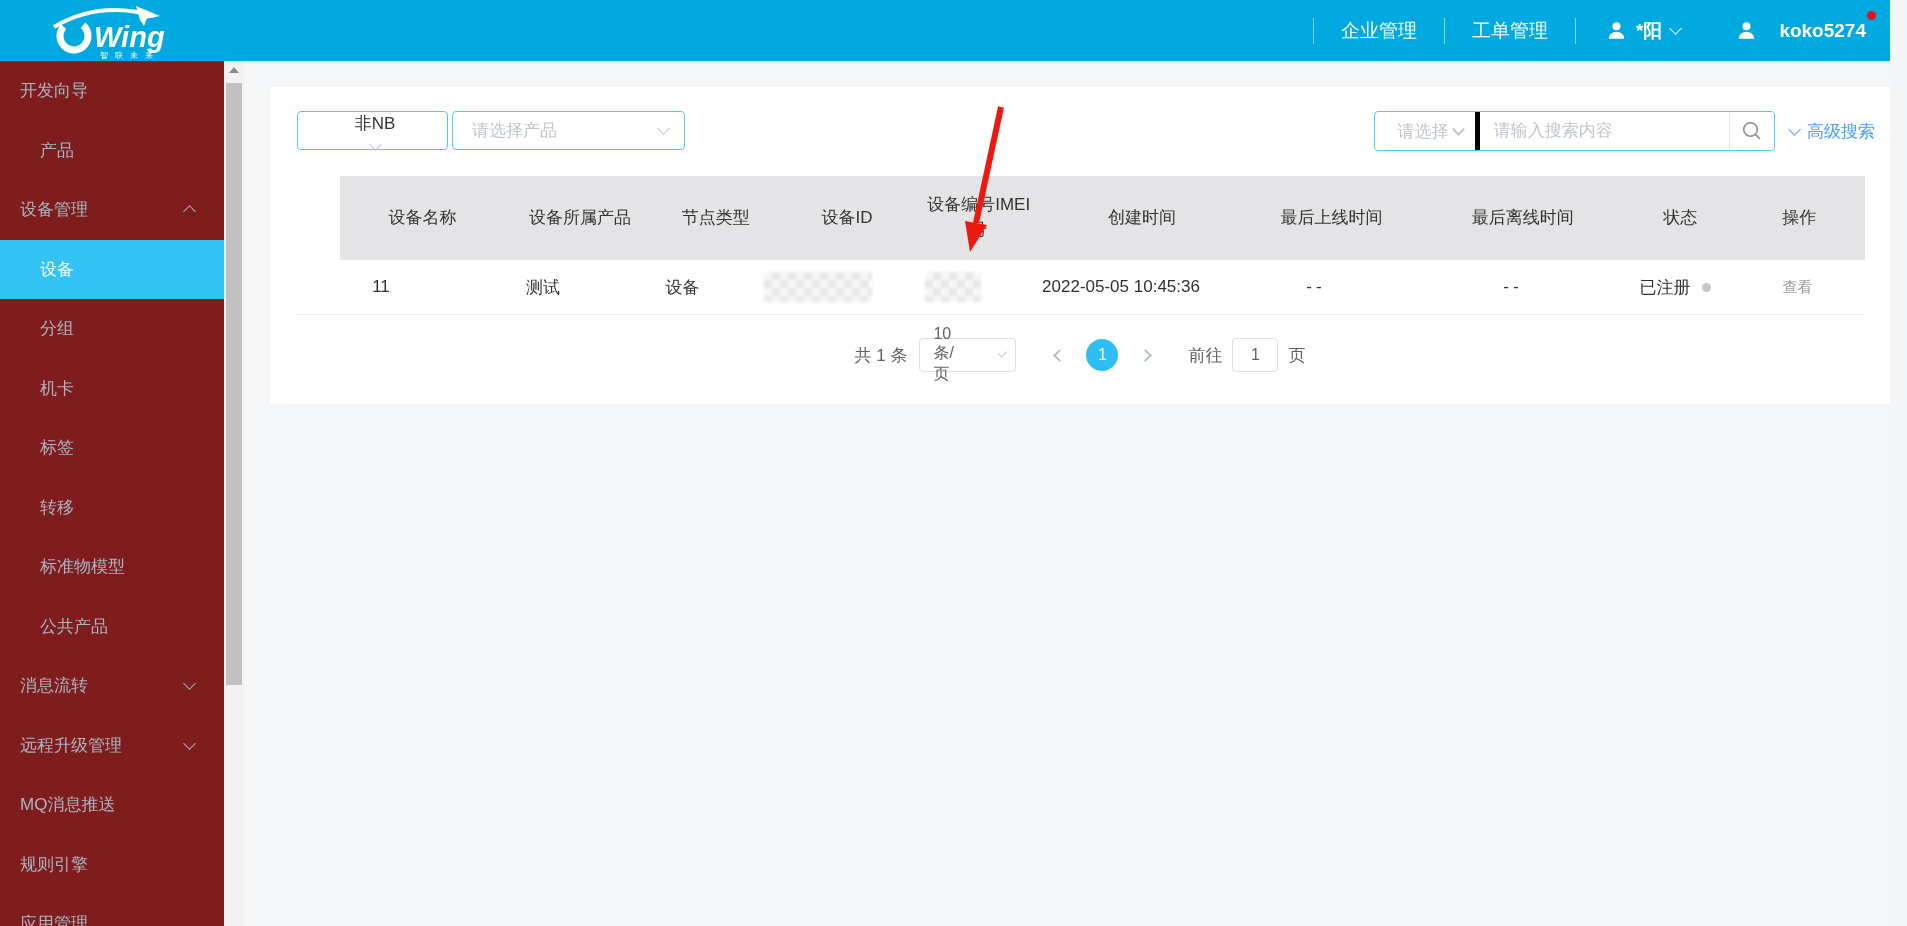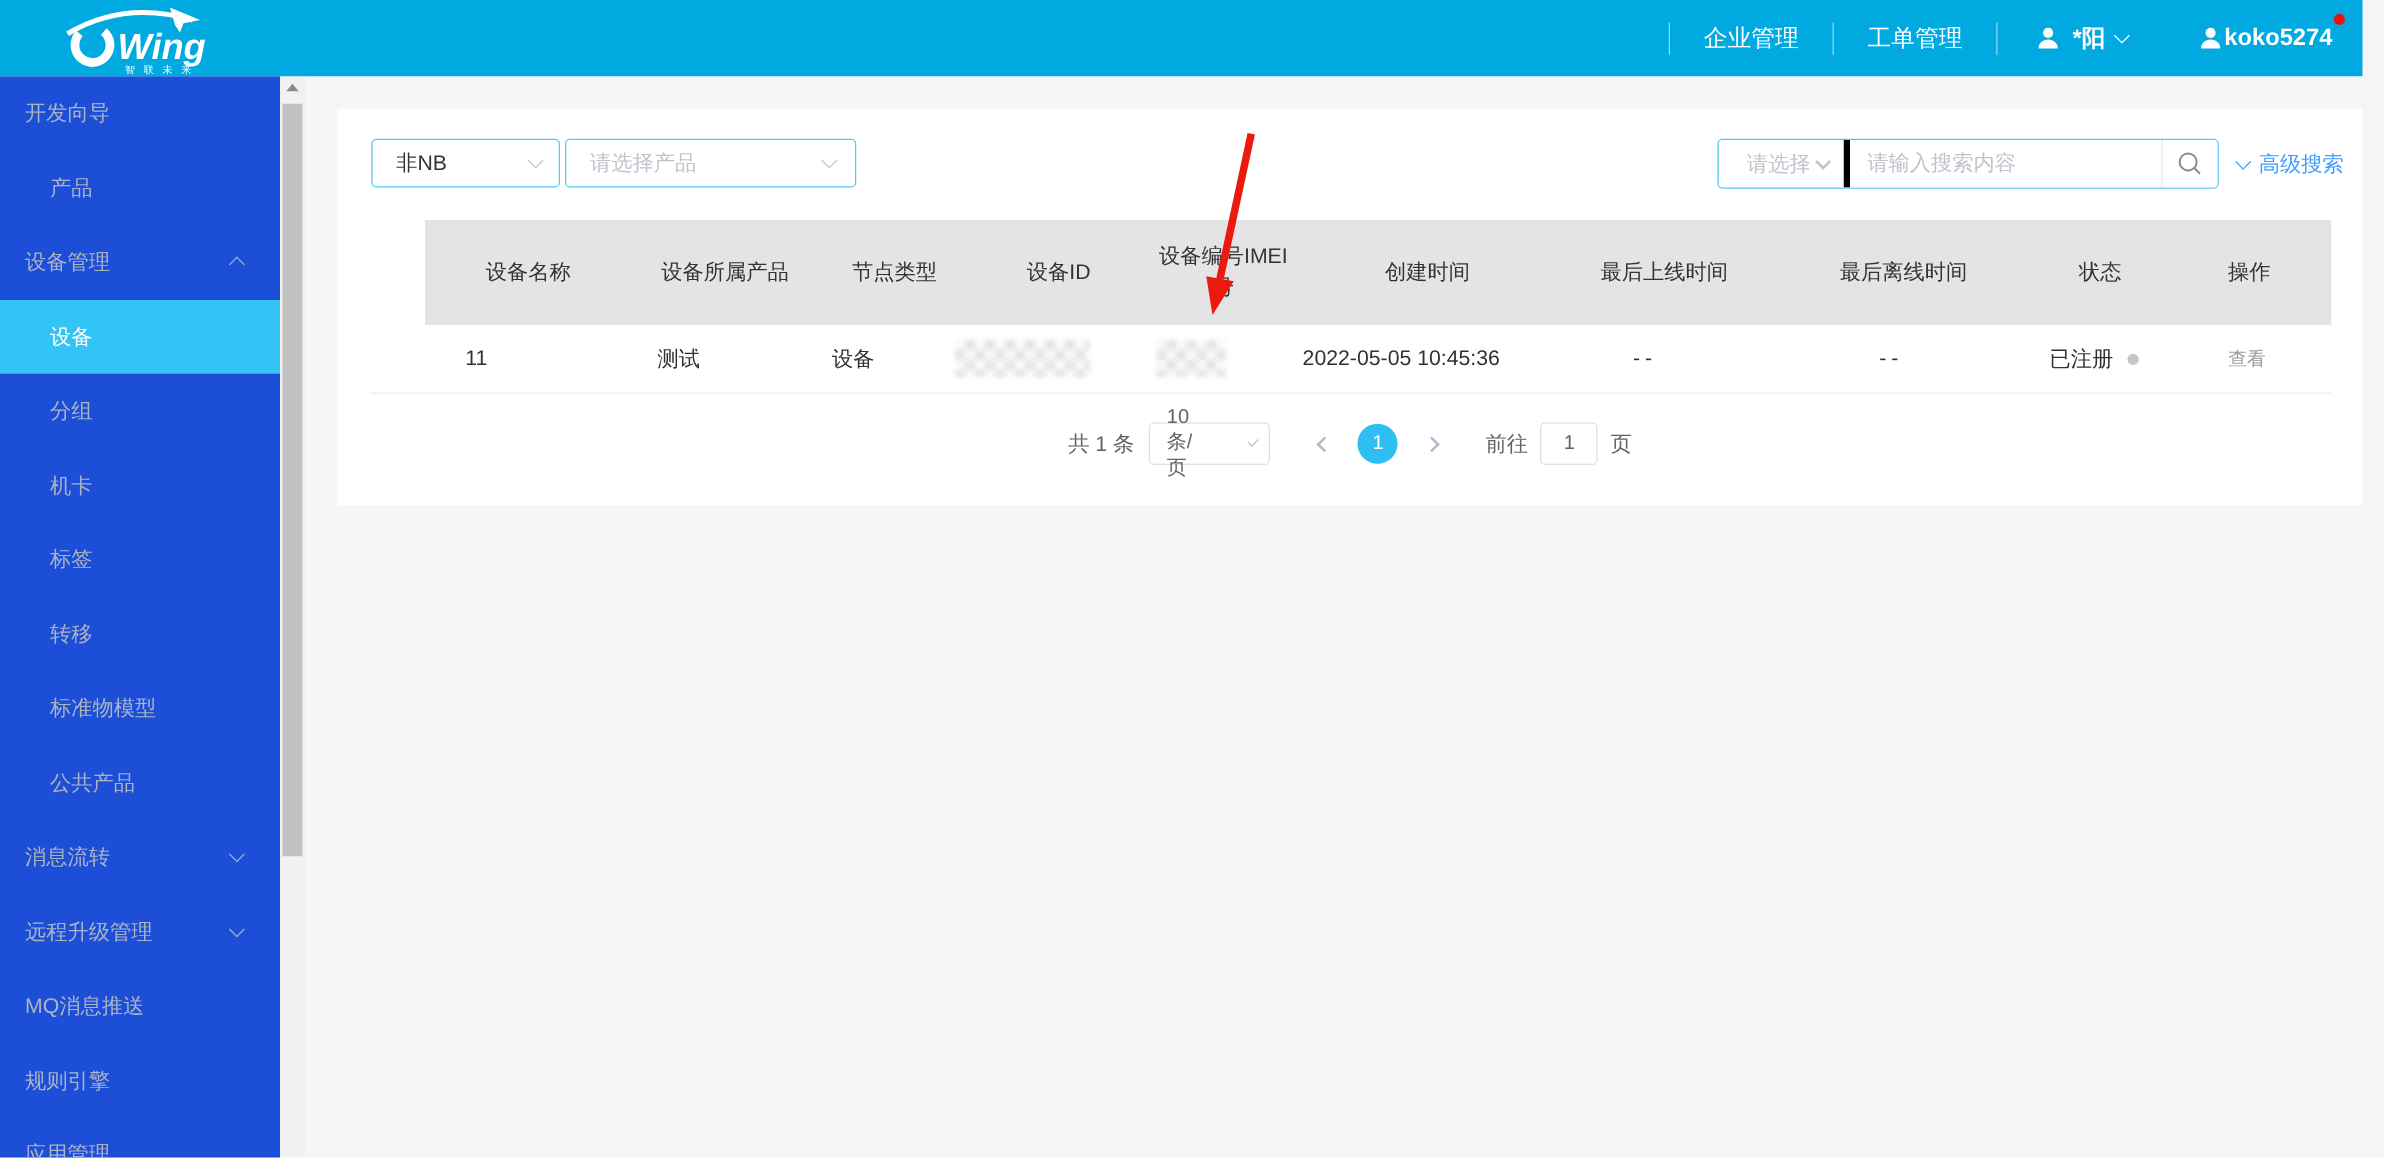--- a/index.html
+++ b/index.html
@@ -8,34 +8,34 @@
 
   
   .topbar { position:absolute; left:0; top:0; width:1890px; height:61px;
             background:#00a9e0; display:flex; align-items:center; z-index:30; }
   .logo { position:absolute; left:48px; top:4px; width:160px; height:56px; }
   .topnav { position:absolute; right:24px; top:0; height:61px; display:flex; align-items:center; color:#fff; }
   .tb-divider { width:1px; height:26px; background:rgba(255,255,255,.55); }
   .tb-item { font-size:19px; color:#fff; padding:0 27px; cursor:pointer; white-space:nowrap; }
   .tb-user { display:flex; align-items:center; gap:9px; padding:0 0 0 30px; cursor:pointer; }
   .tb-user .name { font-size:19px; font-weight:bold; }
-  .tb-account { display:flex; align-items:center; gap:0; margin-left:56px; cursor:pointer; position:relative; }
+  .tb-account { display:flex; align-items:center; gap:22px; margin-left:56px; cursor:pointer; position:relative; }
   .tb-account .name { font-size:19px; font-weight:bold; }
   .red-dot { position:absolute; right:-10px; top:-9px; width:9px; height:9px; border-radius:50%; background:#f40f0f; }
   .chev { display:inline-block; width:9px; height:9px;
           border-right:2px solid currentColor; border-bottom:2px solid currentColor; }
   .chev.down { transform:rotate(45deg); margin-top:-4px; }
   .chev.up   { transform:rotate(225deg); margin-top:4px; }
   .chev.left { transform:rotate(135deg); }
   .chev.right{ transform:rotate(-45deg); }
   .topnav .chev { border-width:1.5px; color:#fff; }
 
   
   .sidebar { position:absolute; left:0; top:61px; width:224px; height:865px;
-             background:#1d4ed8; overflow:hidden; z-index:20; }
+             background:#7f1d1d; overflow:hidden; z-index:20; }
   .side-item { height:59.5px; display:flex; align-items:center; color:#aab4c4;
                font-size:17px; cursor:pointer; padding-left:20px; position:relative; }
   .side-item.sub { padding-left:40px; }
   .side-item.active { background:#33c3f5; color:#ffffff; }
   .side-item .chev { border-width:1.5px; color:#aab4c4; position:absolute; right:30px; }
 
   .side-scrollbar { position:absolute; left:224px; top:61px; width:20px; height:865px;
                     background:#f1f1f1; z-index:20; }
   .sb-up { position:absolute; top:0; left:0; width:20px; height:18px; background:#f1f1f1;
            display:flex; align-items:center; justify-content:center; cursor:pointer; }
@@ -46,21 +46,21 @@
   .scroll-gutter { position:absolute; right:0; top:0; width:17px; height:926px; background:#f4f5f7; }
 
   
   .card { position:absolute; left:270px; top:87px; width:1620px; height:317px; background:#fff; }
 
   
   .filters { position:absolute; left:0; top:24px; width:100%; height:40px; }
   .sel { position:absolute; height:39px; border:1px solid #54c8f5; border-radius:4px; background:#fff;
          display:flex; align-items:center; cursor:pointer; font-size:17px; }
   .sel .chev, .psel .chev { border-width:1.5px; color:#c0c4cc; }
-  .sel-type { left:27px; width:151px; padding:0 14px 0 19px; }
+  .sel-type { left:27px; width:151px; padding:0 14px 0 19px;flex-direction:column; }
   .sel-product { left:182px; width:233px; padding:0 16px 0 19px; }
   .sel .val { flex:1; color:#333; }
   .sel .ph  { flex:1; color:#bfc4cc; }
 
   .searchbox { position:absolute; left:1104px; top:0; width:401px; height:40px;
                border:1px solid #54c8f5; border-radius:4px; background:#fff;
                display:flex; align-items:stretch; overflow:hidden; }
   .sb-select { width:122px; display:flex; align-items:center; padding:0 12px 0 17px;
                color:#bfc4cc; font-size:17px; cursor:pointer; border-right:5px solid #000000;text-align:center; }
   .sb-select .ph { flex:1; }

